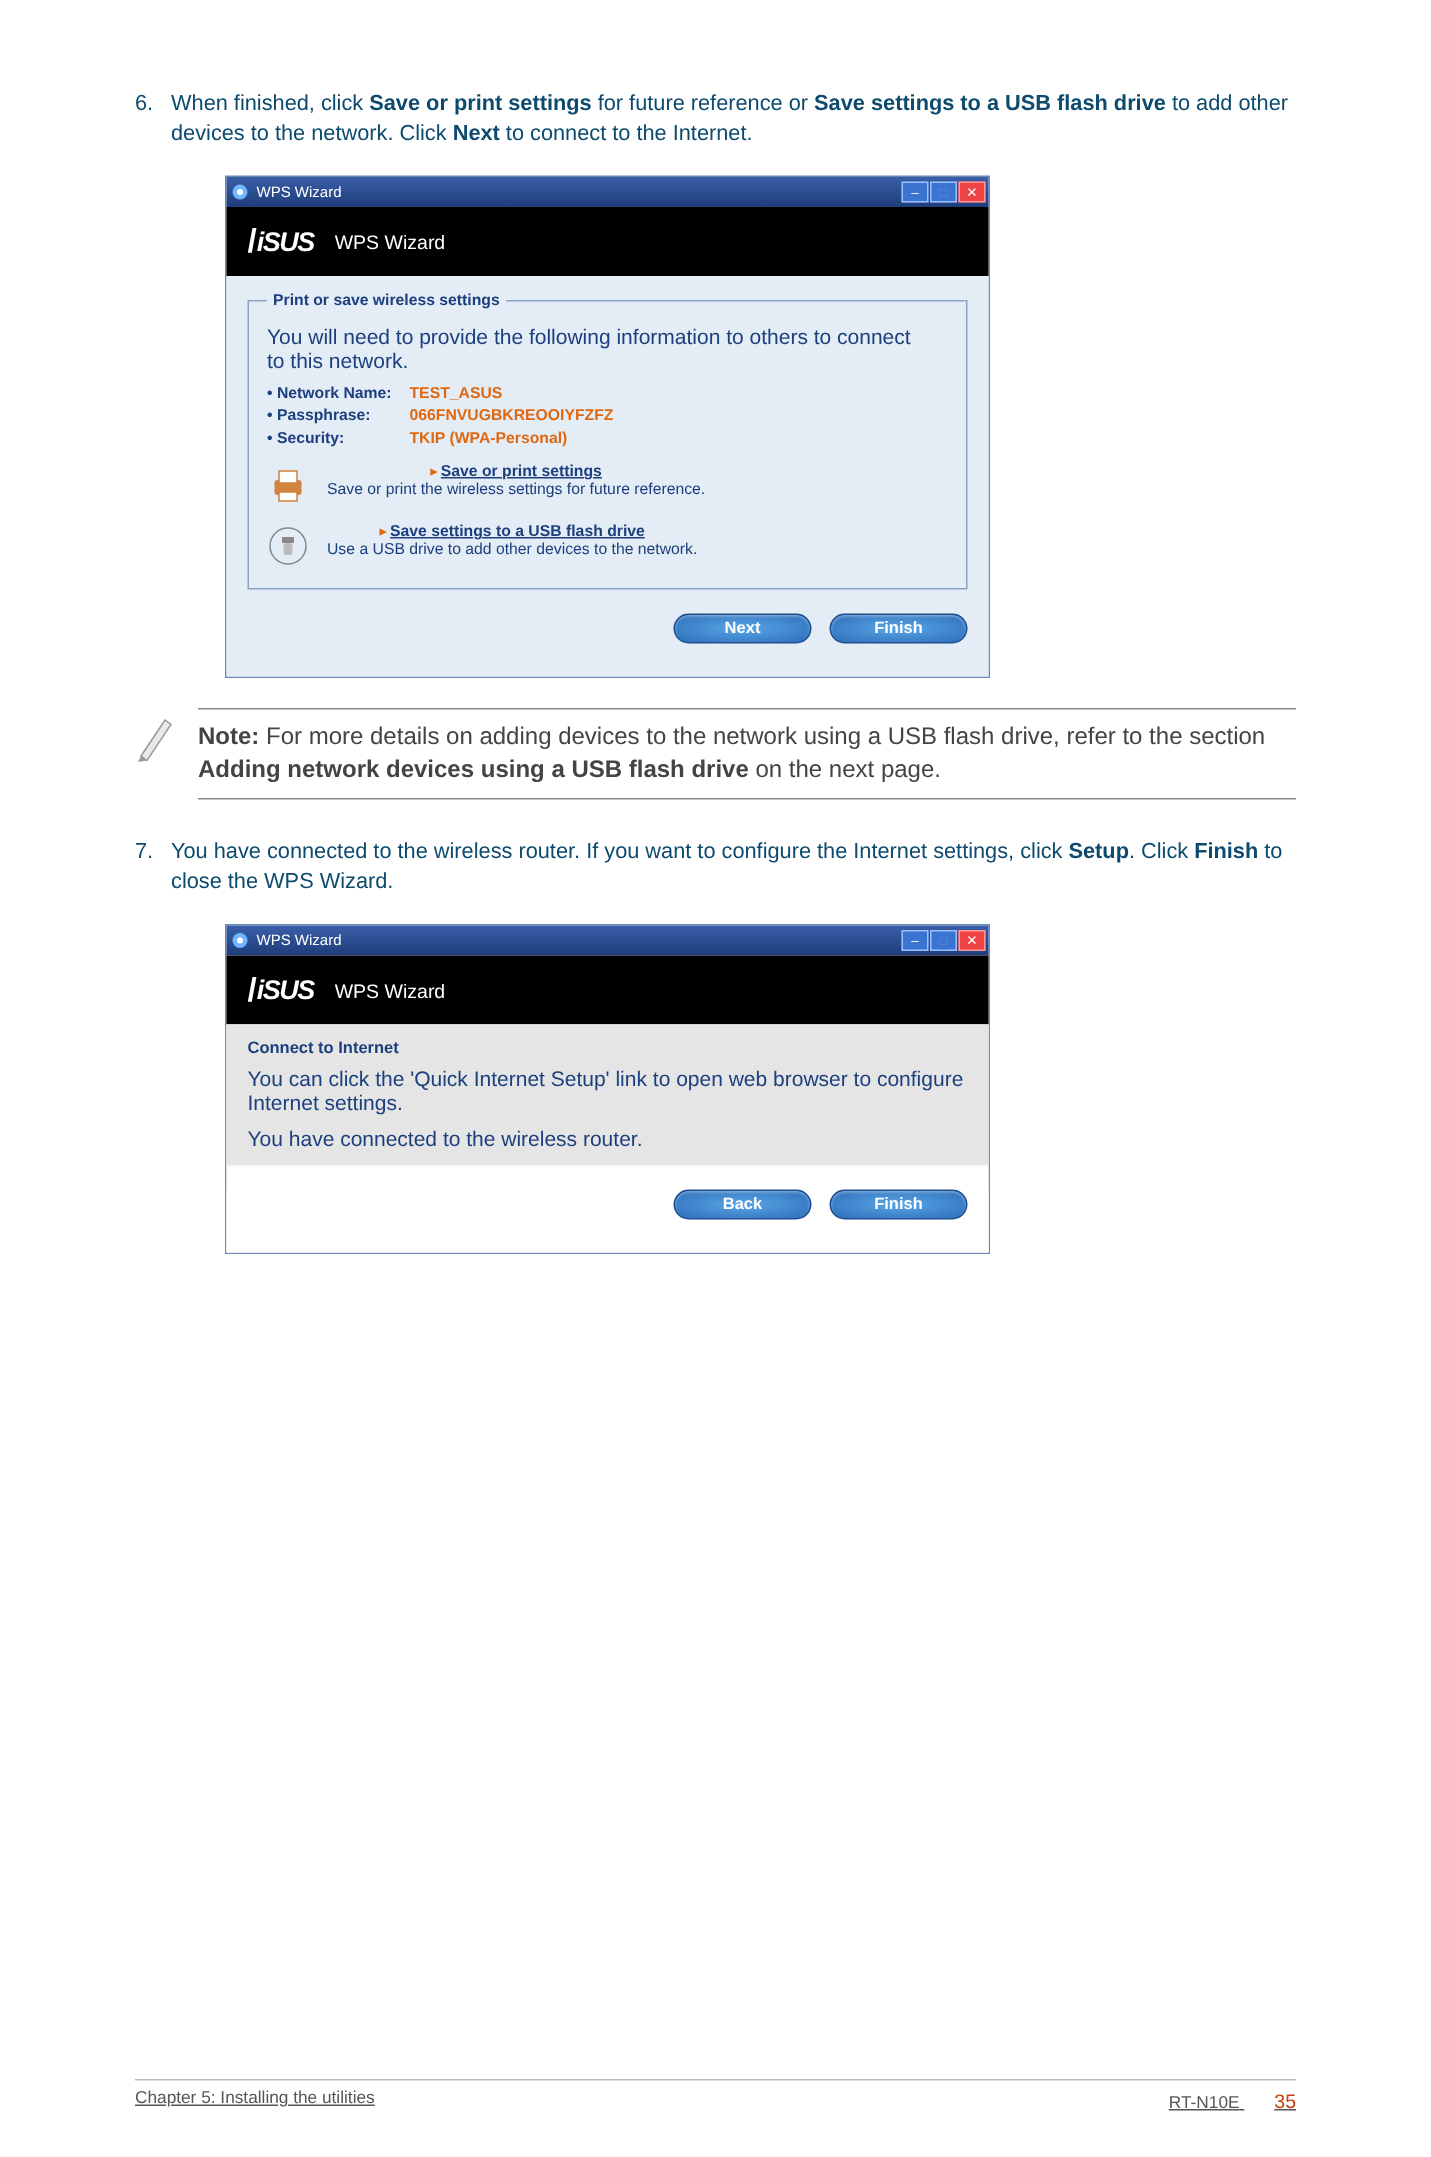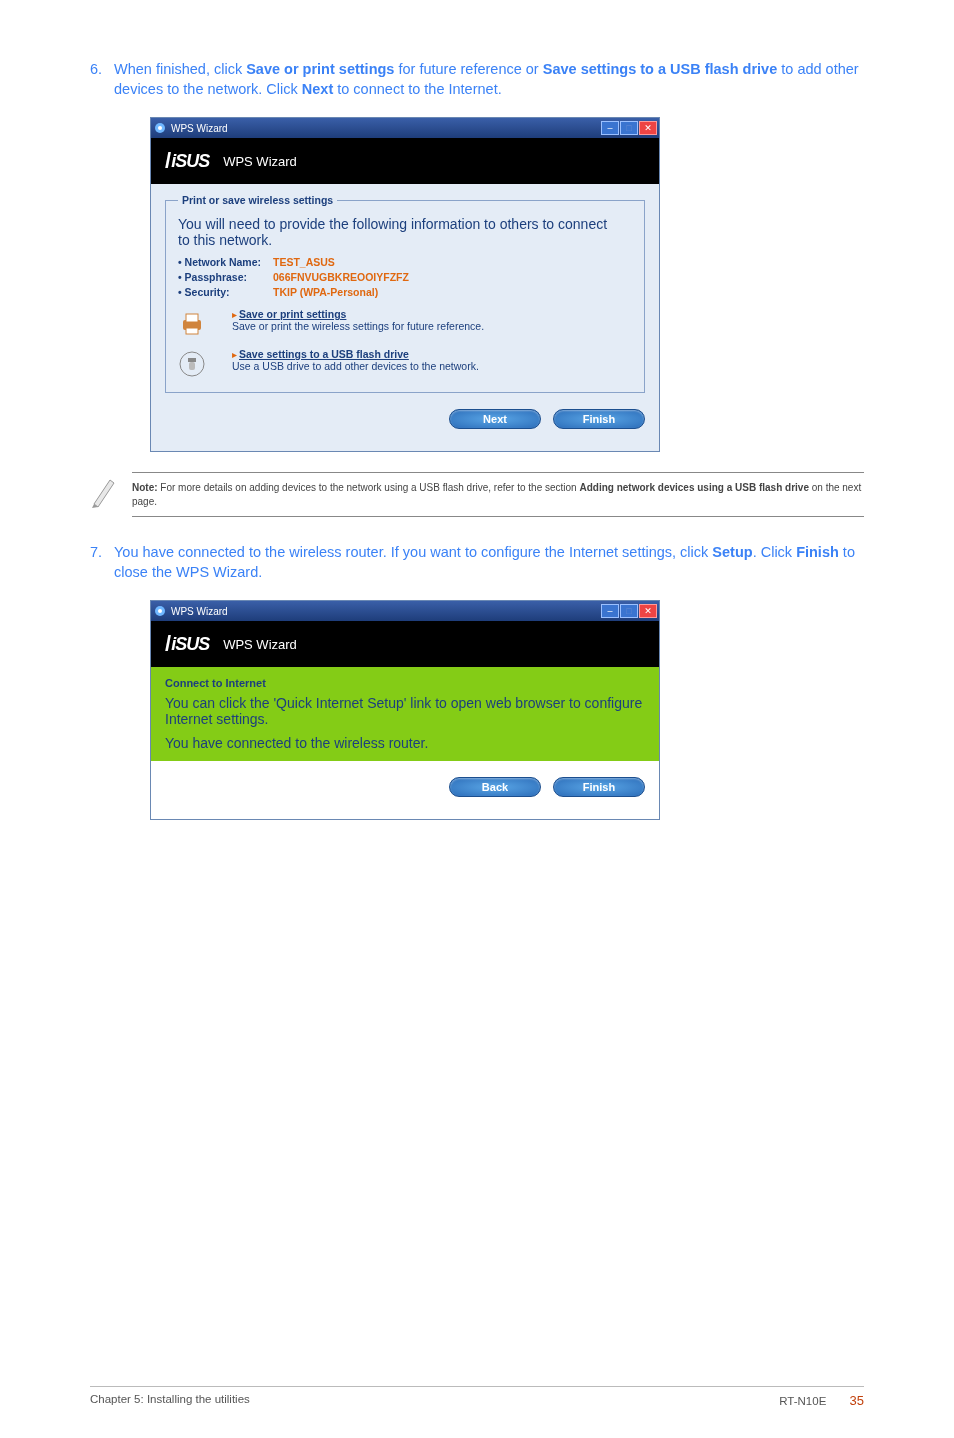--- a/index.html
+++ b/index.html
@@ -10,21 +10,21 @@
     margin: 0 auto;
     padding: 60px 90px 40px 90px;
     color: #333;
     position: relative;
     min-height: 1438px;
   }
   .step-text {
     font-size: 14.5px;
     line-height: 1.35;
     margin-bottom: 18px;
-    color: #3b82f6;
+    color: #0c4a6e;
   }
   .step-num {
     display: inline-block;
     width: 24px;
     vertical-align: top;
   }
   .step-body {
     display: inline-block;
     width: calc(100% - 24px);
     vertical-align: top;
@@ -98,21 +98,21 @@
     color:#1c3f7d;
     font-size:10.5px;
     font-weight:bold;
     padding:0 4px;
   }
   .desc { color:#1c3f7d; font-size:14px; margin-bottom:8px; }
   .kv { display:flex; margin:3px 0;}
   .kv .k { width:95px; color:#1c3f7d; font-weight:bold;}
   .kv .v { color:#e06810; font-weight:bold;}
 
-  .action-row { display:flex; align-items:flex-start; gap:26px; margin-top:10px;}
+  .action-row { display:flex; align-items:flex-start; gap:12px; margin-top:10px;text-align:center;}
   .action-row .icon {
     width:28px;height:28px;
     display:flex;align-items:center;justify-content:center;
     margin-top: 2px;
   }
   .action-row .txt { font-size:10.5px; color:#1c3f7d;}
   .action-row .link { text-decoration:underline; font-weight:bold;}
   .arrow { color:#e06810; font-size:10px; margin-right:2px;}
 
   .btnbar { display:flex; justify-content:flex-end; gap:12px; margin-top:16px; }
@@ -131,38 +131,39 @@
   
   .note-wrap { display:flex; gap:14px; margin:6px 0 26px 0; align-items:flex-start;}
   .note-wrap .pen {
     width:28px; flex-shrink:0; margin-top:2px;
   }
   .note-box {
     flex:1;
     border-top:1px solid #888;
     border-bottom:1px solid #888;
     padding:8px 0;
-    font-size:10px; line-height:1.35; color:#444;
+    font-size:16px; line-height:1.35; color:#444;
   }
 
   
   .footer {
     position:absolute;
     bottom:30px;
     left:90px; right:90px;
     border-top:1px solid #bbb;
     padding-top:6px;
     display:flex;
     font-size:11.5px;
     color:#555;
+    text-decoration:underline;
   }
   .footer .fl { flex:1; }
   .footer .fr { text-align:right; }
   .footer .pg { font-size:13px; color:#c2410c; margin-left:20px; }
-  .quick-top {background:#84cc16; padding:10px 14px 6px 14px;}
+  .quick-top {background:#e5e5e5; padding:10px 14px 6px 14px;}
   .quick-inner { background:#fff; padding:0 14px 22px 14px;}
   .win2 .win-body { background:#fff; padding:0;}
   .globe{
     width:28px;height:28px;border-radius:50%;
     background:radial-gradient(circle at 35% 30%, #8fd0ff, #1d6fb8);
     display:flex;align-items:center;justify-content:center;
   }
 </style>
 </head>
 <body>

